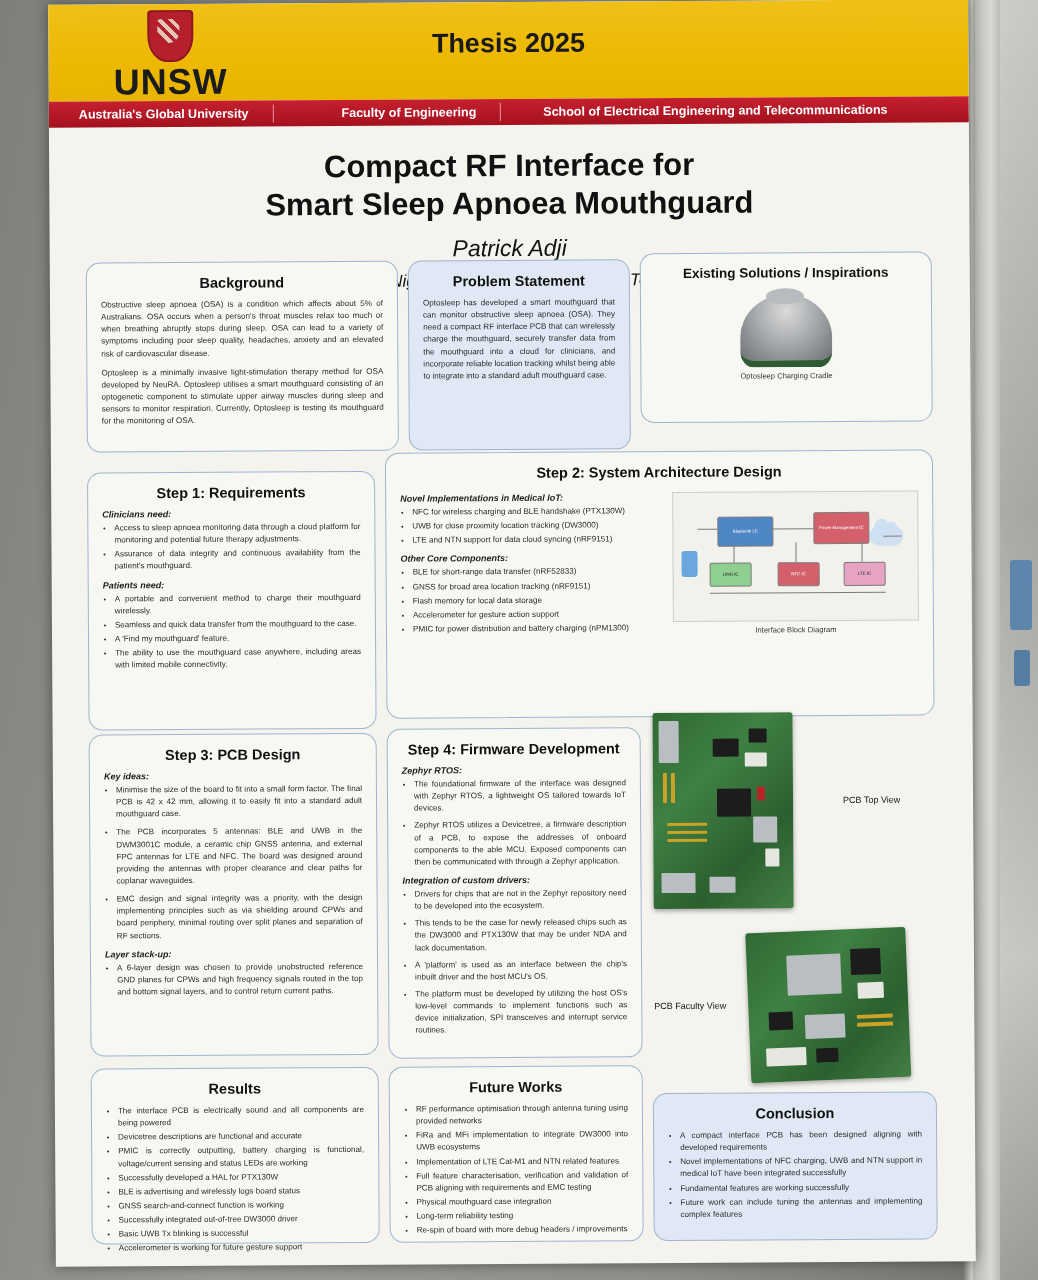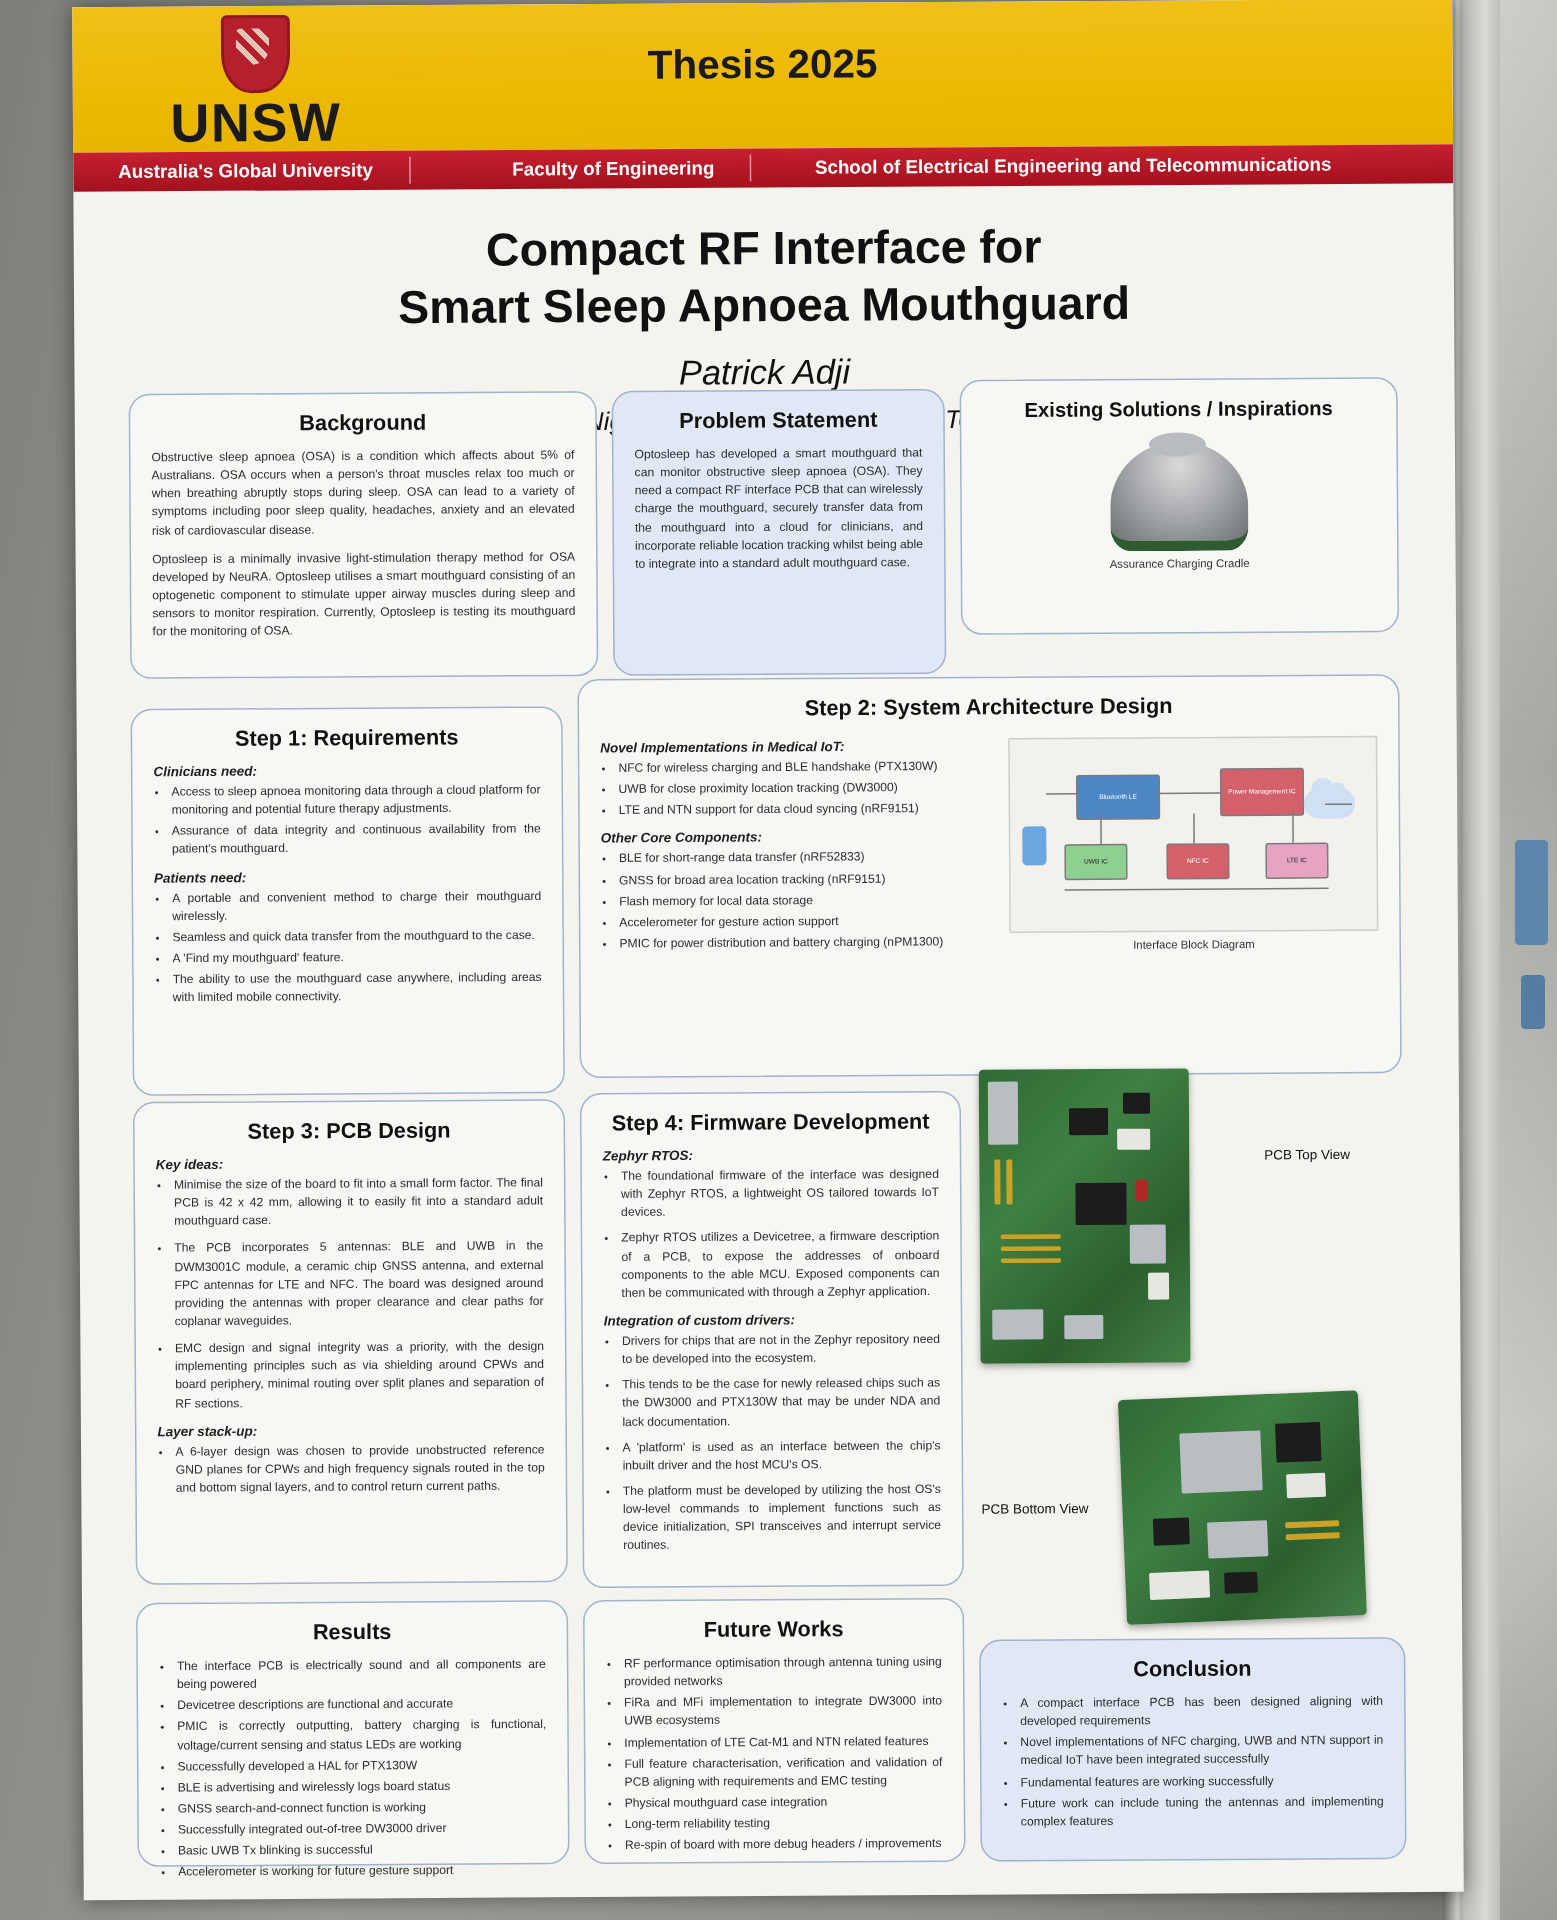--- a/index.html
+++ b/index.html
@@ -246,21 +246,21 @@
     <div class="card blue" style="left:358px; top:258px; width:222px; height:190px;">
       <h3>Problem Statement</h3>
       <p>Optosleep has developed a smart mouthguard that can monitor obstructive sleep apnoea (OSA). They need a compact RF interface PCB that can wirelessly charge the mouthguard, securely transfer data from the mouthguard into a cloud for clinicians, and incorporate reliable location tracking whilst being able to integrate into a standard adult mouthguard case.</p>
     </div>
 
     <div class="card" style="left:590px; top:252px; width:292px; height:170px;">
       <h3 style="font-size:13.5px">Existing Solutions / Inspirations</h3>
       <div class="imgbox">
         <div style="width:130px">
           <div class="cradle" style="margin:6px auto 0 auto"></div>
-          <div class="fig-caption">Assurance Charging Cradle</div>
+          <div class="fig-caption">Optosleep Charging Cradle</div>
         </div>
       </div>
     </div>
 
     <div class="card" style="left:36px; top:468px; width:288px; height:258px;">
       <h3>Step 1: Requirements</h3>
       <div class="sublabel">Clinicians need:</div>
       <ul class="tight">
         <li>Access to sleep apnoea monitoring data through a cloud platform for monitoring and potential future therapy adjustments.</li>
         <li>Assurance of data integrity and continuous availability from the patient's mouthguard.</li>
@@ -357,34 +357,34 @@
       <div class="chip" style="left:64px; top:76px; width:34px; height:28px;"></div>
       <div class="red" style="left:104px; top:74px; width:8px; height:14px;"></div>
       <div class="silver" style="left:100px; top:104px; width:24px; height:26px;"></div>
       <div class="white" style="left:112px; top:136px; width:14px; height:18px;"></div>
       <div class="pad" style="left:14px; top:110px; width:40px; height:3px;"></div>
       <div class="pad" style="left:14px; top:118px; width:40px; height:3px;"></div>
       <div class="pad" style="left:14px; top:126px; width:40px; height:3px;"></div>
       <div class="silver" style="left:8px; top:160px; width:34px; height:20px;"></div>
       <div class="silver" style="left:56px; top:164px; width:26px; height:16px;"></div>
     </div>
-    <div class="pcb-label" style="left:790px; top:765px;">PCB Top View</div>
+    <div class="pcb-label" style="left:790px; top:795px;">PCB Top View</div>
 
     <div class="pcb" style="left:694px; top:930px; width:160px; height:150px; transform:rotate(-2deg);">
       <div class="silver" style="left:40px; top:24px; width:54px; height:40px;"></div>
       <div class="chip" style="left:104px; top:20px; width:30px; height:26px;"></div>
       <div class="white" style="left:110px; top:54px; width:26px; height:16px;"></div>
       <div class="chip" style="left:20px; top:80px; width:24px; height:18px;"></div>
       <div class="silver" style="left:56px; top:84px; width:40px; height:24px;"></div>
       <div class="pad" style="left:108px; top:86px; width:36px; height:4px;"></div>
       <div class="pad" style="left:108px; top:94px; width:36px; height:4px;"></div>
       <div class="white" style="left:16px; top:116px; width:40px; height:18px;"></div>
       <div class="chip" style="left:66px; top:118px; width:22px; height:14px;"></div>
     </div>
-    <div class="pcb-label" style="left:600px; top:1000px;">PCB Bottom View</div>
+    <div class="pcb-label" style="left:600px; top:1000px;">PCB Faculty View</div>
 
     <div class="card" style="left:36px; top:1064px; width:288px; height:176px;">
       <h3>Results</h3>
       <ul class="tight">
         <li>The interface PCB is electrically sound and all components are being powered</li>
         <li>Devicetree descriptions are functional and accurate</li>
         <li>PMIC is correctly outputting, battery charging is functional, voltage/current sensing and status LEDs are working</li>
         <li>Successfully developed a HAL for PTX130W</li>
         <li>BLE is advertising and wirelessly logs board status</li>
         <li>GNSS search-and-connect function is working</li>

